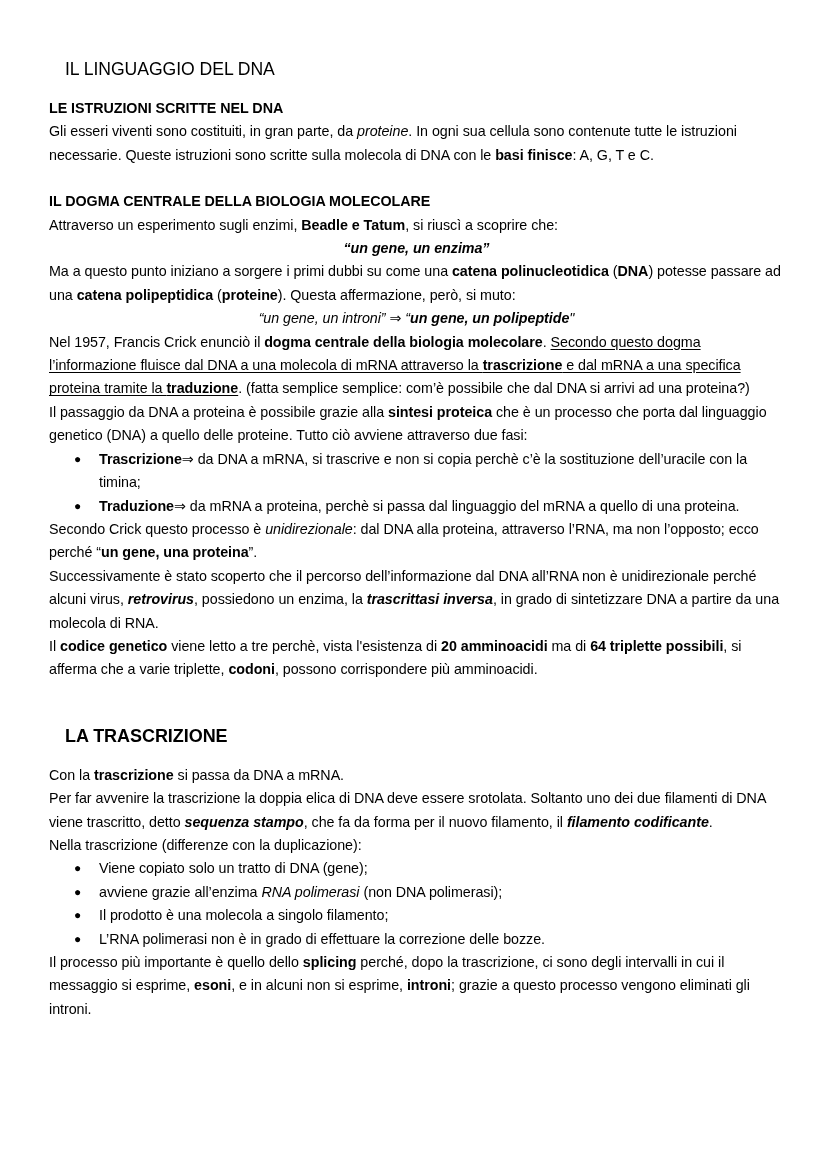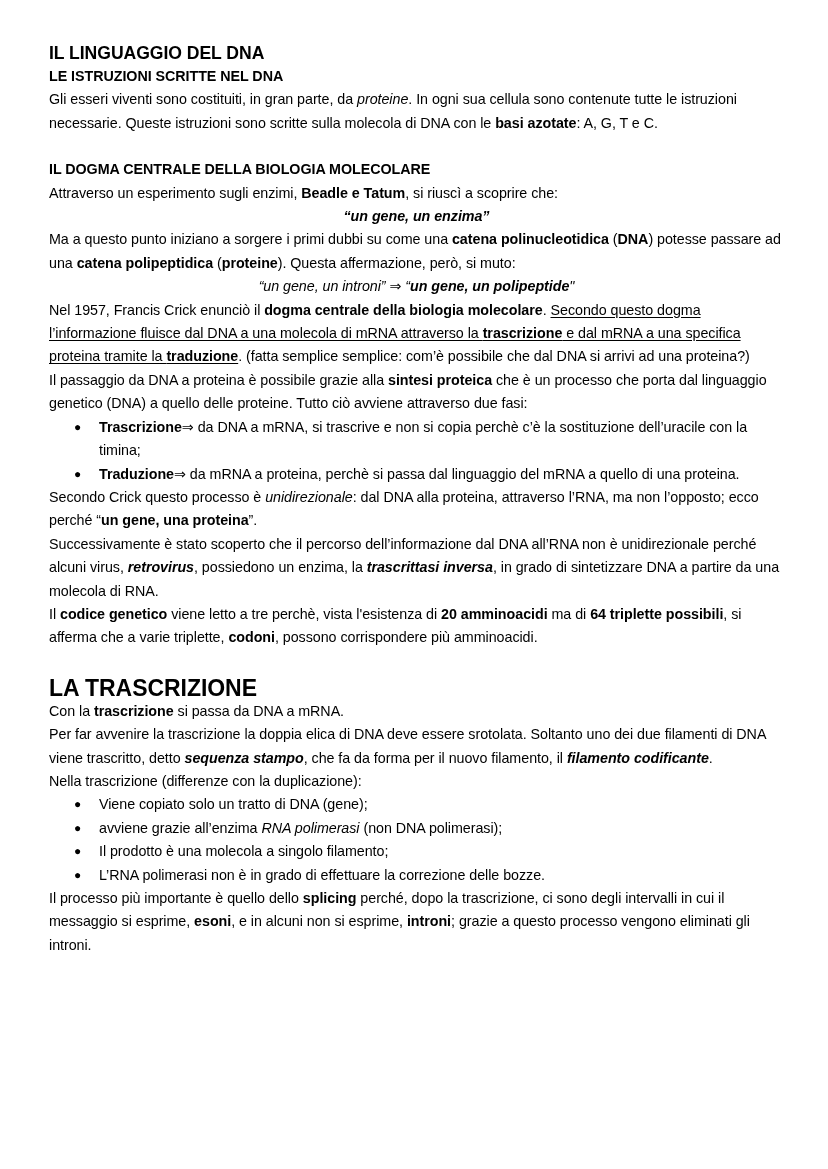--- a/index.html
+++ b/index.html
@@ -19,36 +19,36 @@
       position: absolute;
       left: 49px;
       top: 40px;
       width: 735px;
       font-size: 14.3px;
       line-height: 23.4px;
       letter-spacing: -0.05px;
     }
     .h1 {
       font-size: 17.6px;
-      font-weight: bold;
+      font-weight: normal;
       line-height: 24px;
-      margin: 0;
+      margin: 16px;
       padding-top: 1px;
     }
     .h2 {
       font-size: 14.3px;
       font-weight: bold;
       margin: 0;
       line-height: 23.4px;
     }
     .h-section {
-      font-size: 23px;
+      font-size: 18px;
       font-weight: bold;
       line-height: 24px;
-      margin: 0;
+      margin: 16px;
     }
     p.para {
       margin: 0;
     }
     .center {
       text-align: center;
     }
     .gap {
       height: 23px;
     }
@@ -75,21 +75,21 @@
     .u { text-decoration: underline; text-underline-offset: 2px; }
   </style>
 </head>
 <body>
 
 <div class="page">
   <h1 class="h1">IL LINGUAGGIO DEL DNA</h1>
   <div id="content">
       <section>
         <div class="h2">LE ISTRUZIONI SCRITTE NEL DNA</div>
-        <p class="para"><span>Gli esseri viventi sono costituiti, in gran parte, da </span><span class="i">proteine</span><span>. In ogni sua cellula sono contenute tutte le istruzioni necessarie. Queste istruzioni sono scritte sulla molecola di DNA con le </span><span class="b">basi azotate</span><span>: A, G, T e C.</span></p>
+        <p class="para"><span>Gli esseri viventi sono costituiti, in gran parte, da </span><span class="i">proteine</span><span>. In ogni sua cellula sono contenute tutte le istruzioni necessarie. Queste istruzioni sono scritte sulla molecola di DNA con le </span><span class="b">basi finisce</span><span>: A, G, T e C.</span></p>
       </section>
       <div class="gap"></div>
       <section>
         <div class="h2">IL DOGMA CENTRALE DELLA BIOLOGIA MOLECOLARE</div>
         <p class="para"><span>Attraverso un esperimento sugli enzimi, </span><span class="b">Beadle e Tatum</span><span>, si riuscì a scoprire che:</span></p>
         <p class="para center"><span class="b i">“un gene, un enzima”</span></p>
         <p class="para"><span>Ma a questo punto iniziano a sorgere i primi dubbi su come una </span><span class="b">catena polinucleotidica</span><span> (</span><span class="b">DNA</span><span>) potesse passare ad una </span><span class="b">catena polipeptidica</span><span> (</span><span class="b">proteine</span><span>). Questa affermazione, però, si muto:</span></p>
         <p class="para center"><span class="i">“un gene, un introni” ⇒ “</span><span class="b i">un gene, un polipeptide</span><span class="i">"</span></p>
         <p class="para"><span>Nel 1957, Francis Crick enunciò il </span><span class="b">dogma centrale della biologia molecolare</span><span>. </span><span class="u">Secondo questo dogma l’informazione fluisce dal DNA a una molecola di mRNA attraverso la </span><span class="u b">trascrizione</span><span class="u"> e dal mRNA a una specifica proteina tramite la </span><span class="u b">traduzione</span><span>. (fatta semplice semplice: com’è possibile che dal DNA si arrivi ad una proteina?)</span></p>
         <p class="para"><span>Il passaggio da DNA a proteina è possibile grazie alla </span><span class="b">sintesi proteica</span><span> che è un processo che porta dal linguaggio genetico (DNA) a quello delle proteine. Tutto ciò avviene attraverso due fasi:</span></p>

